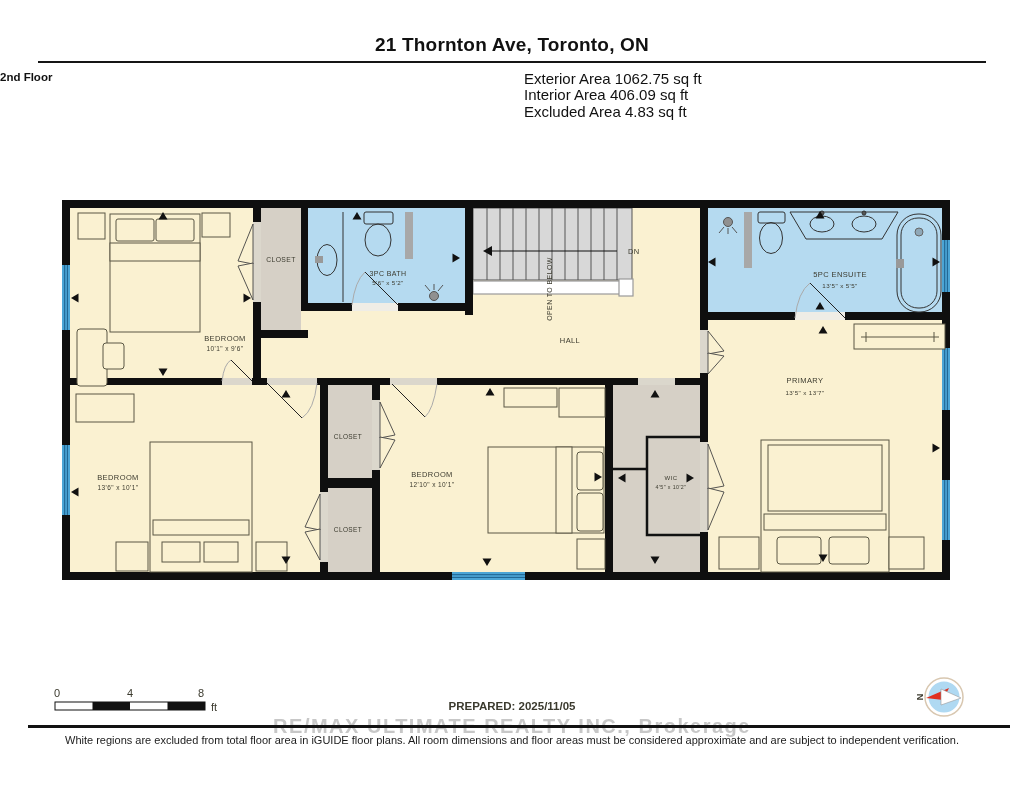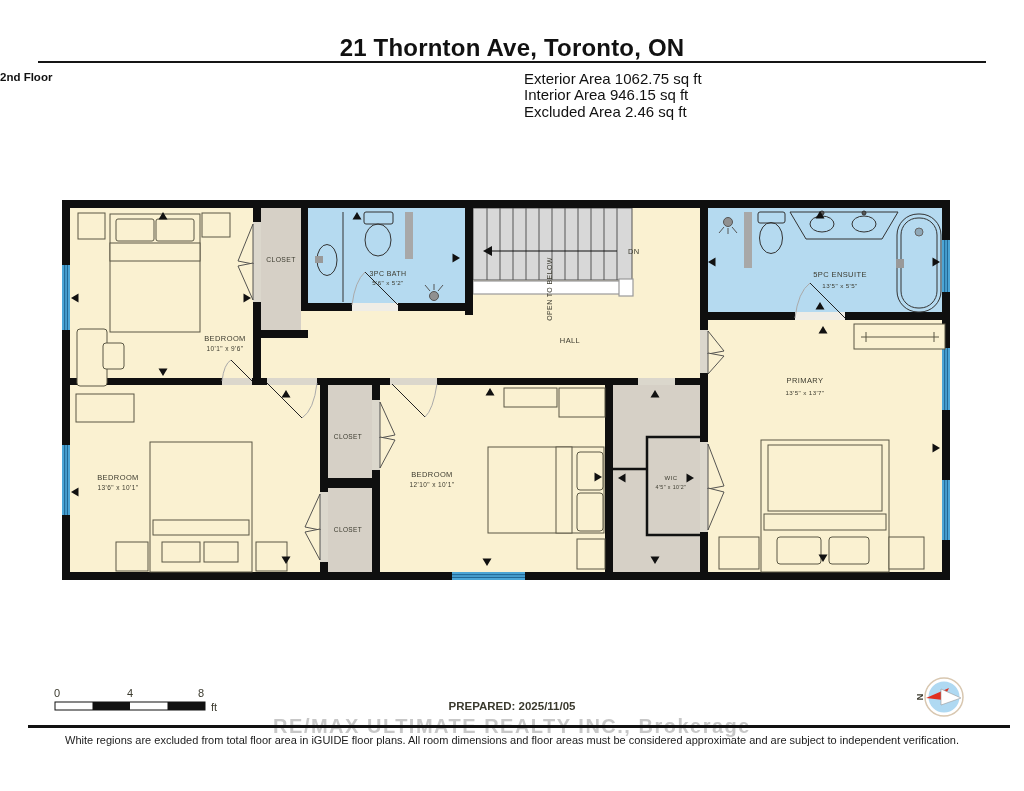--- a/index.html
+++ b/index.html
@@ -1,19 +1,19 @@
 <!DOCTYPE html>
 <html><head>
 <meta charset="utf-8">
 <style>
   html,body{margin:0;padding:0;background:#e8e8e8;}
   .page{position:relative;width:1024px;height:791px;background:#ffffff;overflow:hidden;
         font-family:"Liberation Sans",sans-serif;color:#111;}
   .abs{position:absolute;}
-  .title{top:34px;left:0;width:100%;text-align:center;font-size:24px;font-weight:bold;letter-spacing:.2px;}
+  .title{top:34px;left:0;width:100%;text-align:center;font-size:19px;font-weight:bold;letter-spacing:.2px;}
   .hline1{top:61px;left:38px;width:948px;height:2px;background:#151515;}
   .floorlabel{top:71px;left:0;width:508px;text-align:left;font-size:11.5px;font-weight:bold;}
   .arealines{top:71px;left:524px;font-size:15px;line-height:16.3px;}
   .watermark{top:715px;left:0;width:100%;text-align:center;font-size:20px;font-weight:bold;
              color:#c7c7c7;letter-spacing:1.5px;white-space:nowrap;}
   .hline2{top:725px;left:28px;width:982px;height:3px;background:#121212;}
   .disclaimer{top:734px;left:0;width:100%;text-align:center;font-size:11px;color:#1b1b1b;}
   svg text{font-family:"Liberation Sans",sans-serif;fill:#3b3a2e;}
   .roomlbl{letter-spacing:.4px;}
 </style>
@@ -275,21 +275,21 @@
       <polygon points="941,689 961,698 941,705" fill="#ffffff" stroke="#999" stroke-width="0.6"></polygon>
       <text x="920" y="700" font-size="9" font-weight="bold" fill="#111" transform="rotate(-90 920 697)" text-anchor="middle">N</text>
     </g>
   </svg>
 
   <div class="abs title">21 Thornton Ave, Toronto, ON</div>
   <div class="abs hline1"></div>
   <div class="abs floorlabel">2nd Floor</div>
   <div class="abs arealines">
     <div>Exterior Area 1062.75 sq ft</div>
-    <div>Interior Area 946.15 sq ft</div>
-    <div>Excluded Area 2.46 sq ft</div>
+    <div>Interior Area 406.09 sq ft</div>
+    <div>Excluded Area 4.83 sq ft</div>
   </div>
 
   <div class="abs watermark">RE/MAX ULTIMATE REALTY INC., Brokerage</div>
   <div class="abs hline2"></div>
   <div class="abs disclaimer">White regions are excluded from total floor area in iGUIDE floor plans. All room dimensions and floor areas must be considered approximate and are subject to independent verification.</div>
 
 </div>
 
 </body></html>

